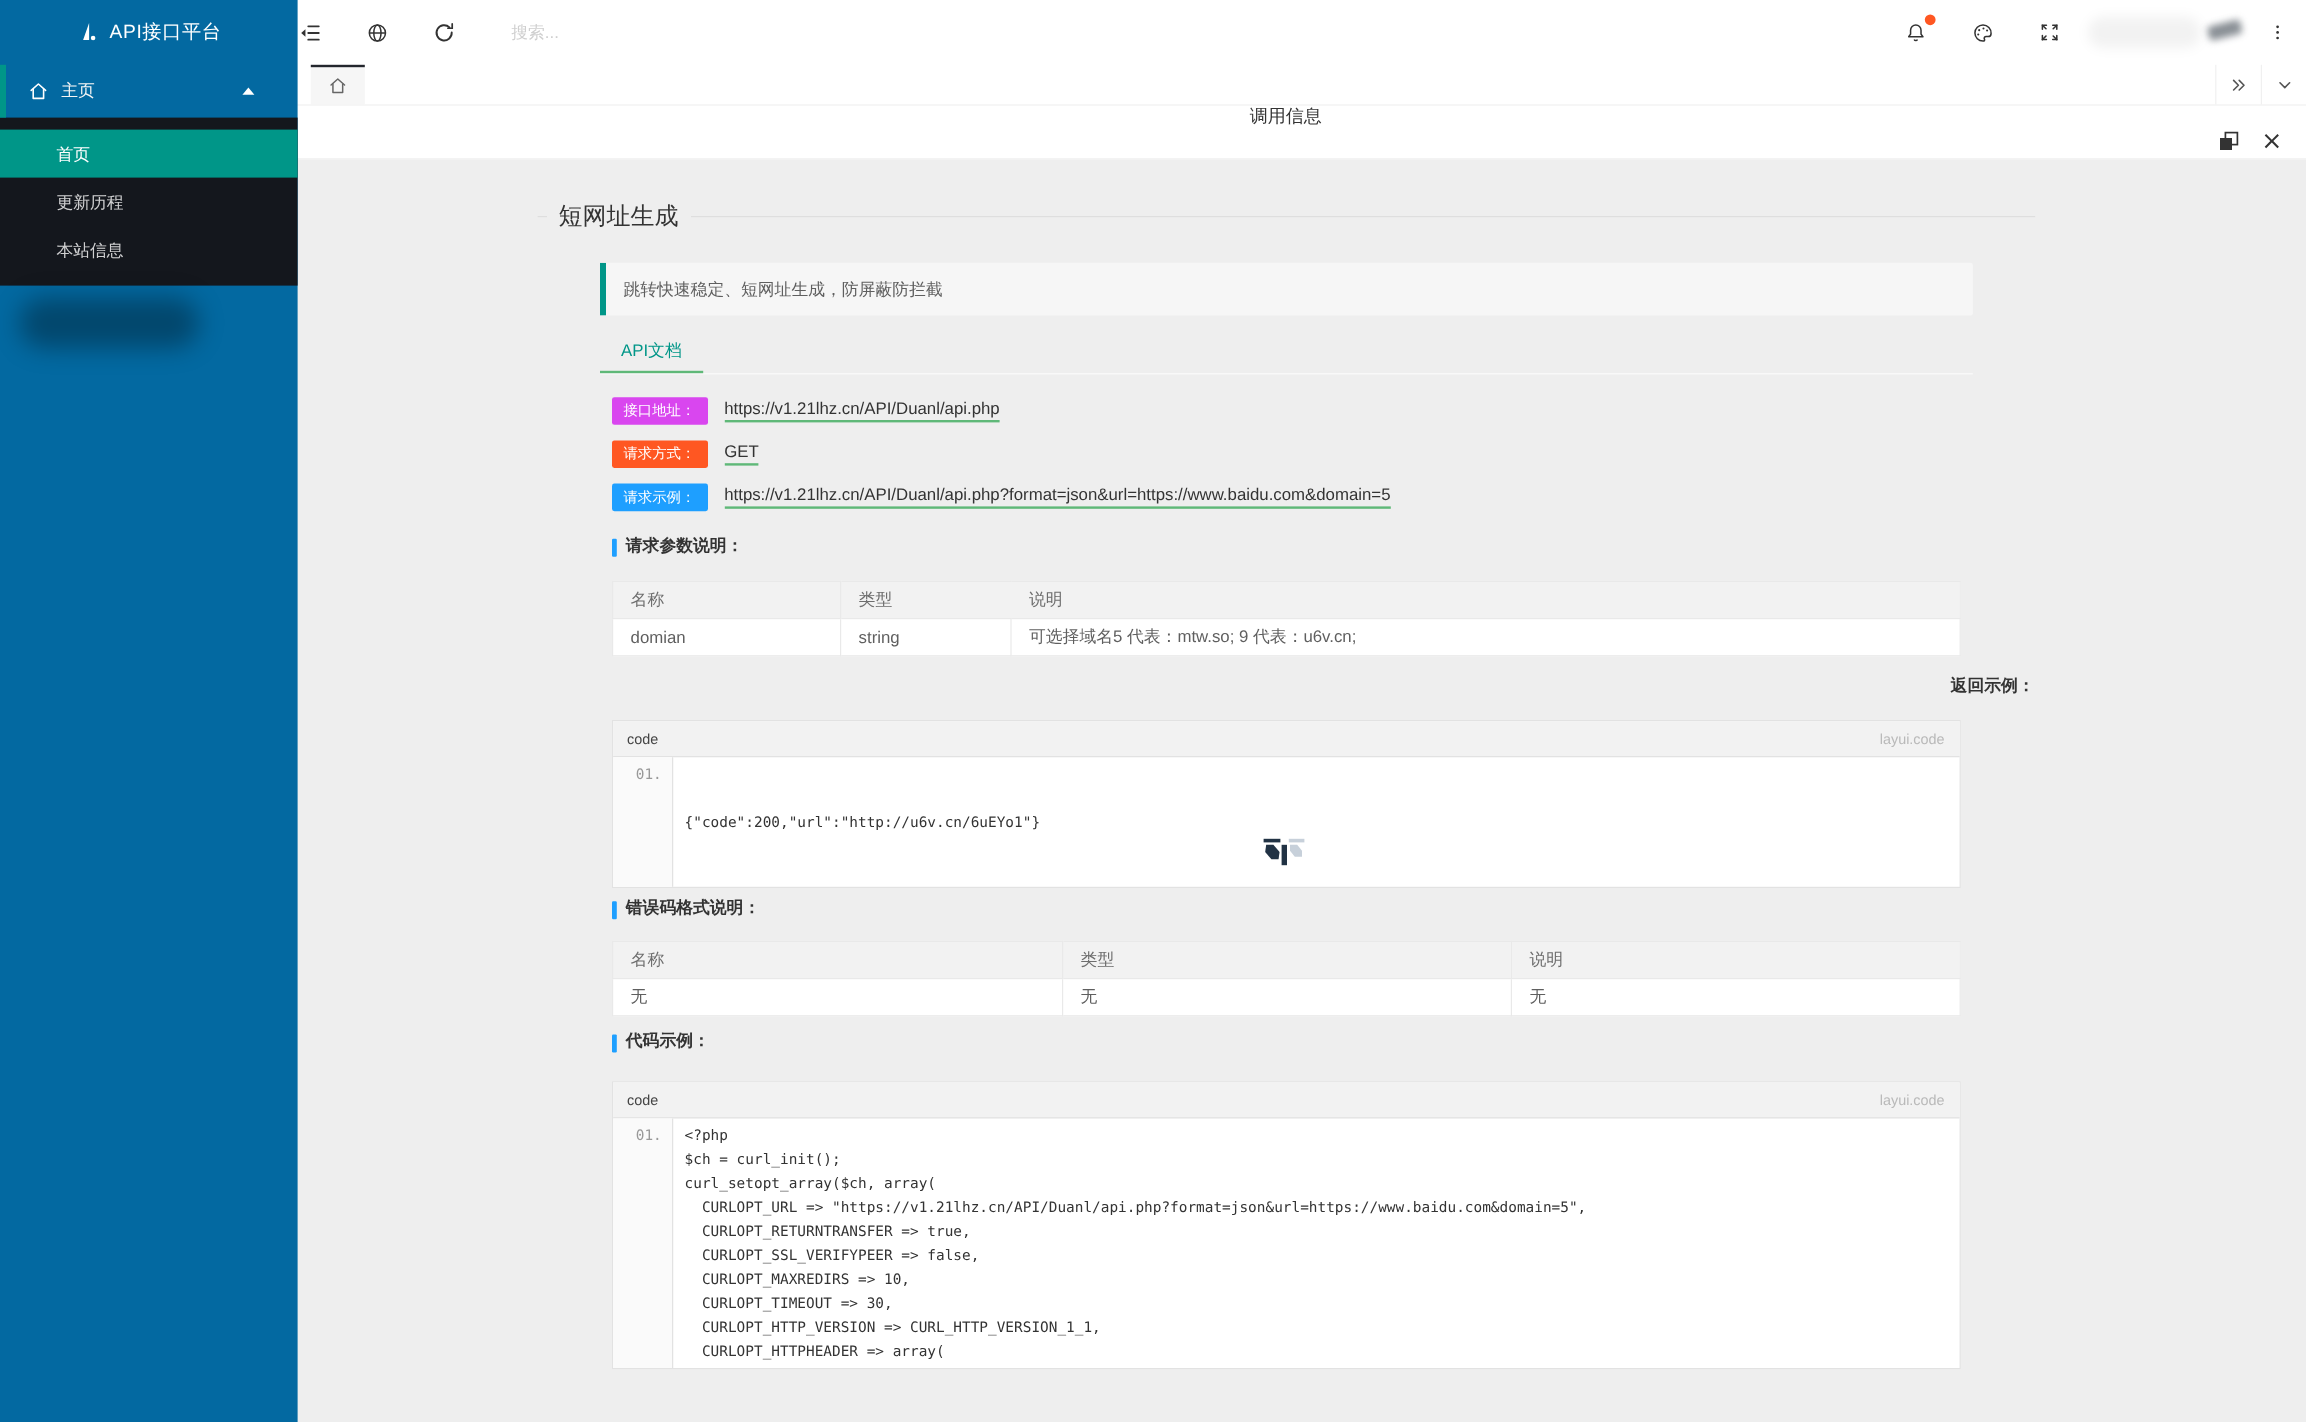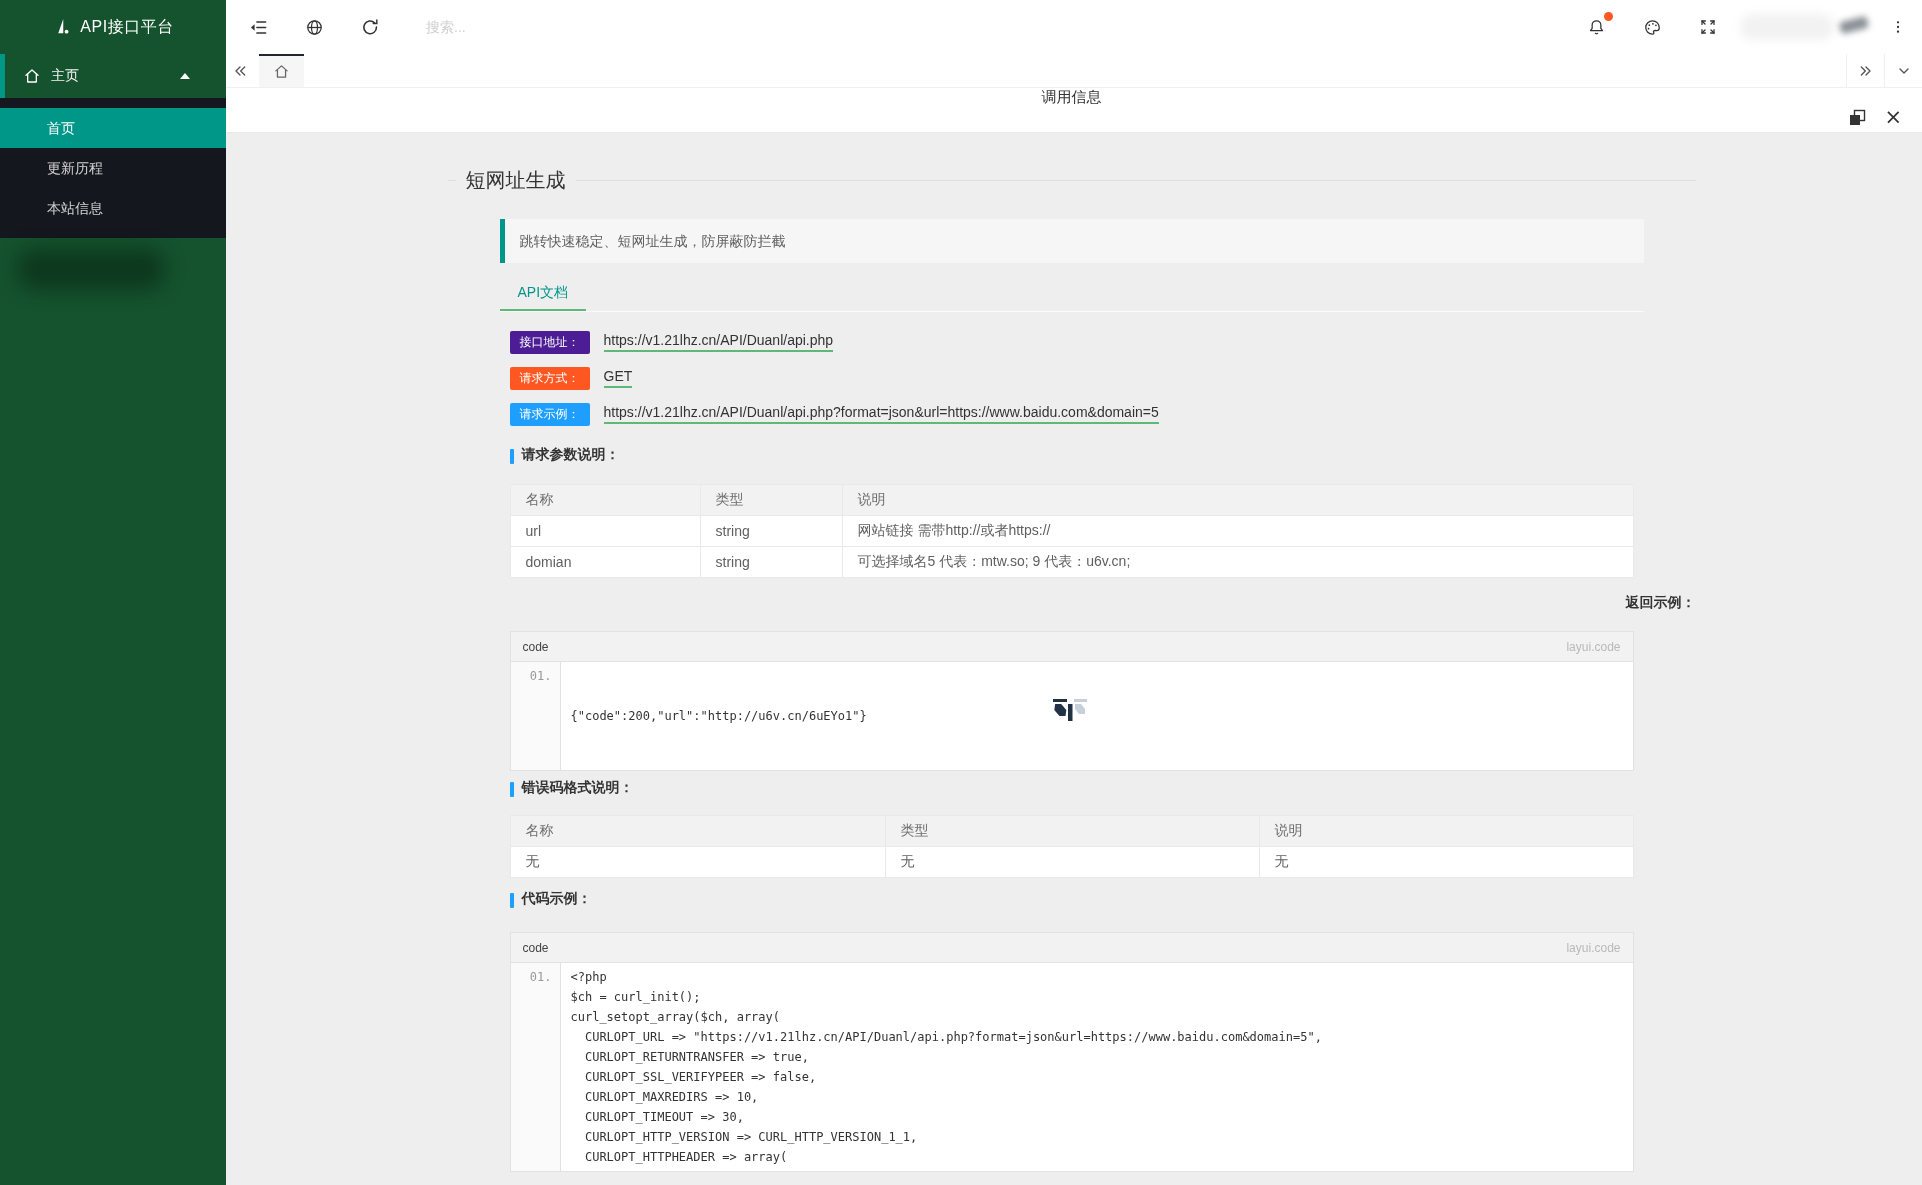--- a/index.html
+++ b/index.html
@@ -1,21 +1,21 @@
 <!DOCTYPE html>
 <html><head>
 <meta charset="utf-8">
 <style>
   * { margin:0; padding:0; box-sizing:border-box; }
   html,body { width:1922px; height:1185px; overflow:hidden; background:#fff;
               font-family:"Liberation Sans", sans-serif; }
   #app { position:relative; width:1922px; height:1185px; overflow:hidden; }
 
   
-  .sidebar { position:absolute; left:0; top:0; width:226px; height:100%; background:#14532d; z-index:6; }
+  .sidebar { position:absolute; left:0; top:0; width:248px; height:100%; background:#0369a1; z-index:6; }
   .logo { height:54px; display:flex; align-items:center; justify-content:center; gap:8px;
           color:#fff; font-size:16px; letter-spacing:.5px; }
   .menu-parent { position:relative; height:44px; display:flex; align-items:center;
                  padding:0 36px 0 24px; color:#f5f5f5; font-size:14px; cursor:pointer; }
   .menu-parent .stripe { position:absolute; left:0; top:0; bottom:0; width:5px; background:#009688; }
   .menu-parent .mp-icon { margin-right:11px; display:flex; }
   .caret-up { margin-left:auto; width:0; height:0; border-left:5px solid transparent;
               border-right:5px solid transparent; border-bottom:6px solid #fff; }
   .submenu { list-style:none; background:#14171d; padding:10px 0; }
   .submenu li { height:40px; line-height:40px; padding-left:47px; color:rgba(255,255,255,.8);
@@ -258,21 +258,21 @@
       </fieldset>
 
       <blockquote class="quote">跳转快速稳定、短网址生成，防屏蔽防拦截</blockquote>
 
       <div class="tabrow">
         <span class="titem">API文档</span>
       </div>
 
       <ul class="endpoints" id="endpoint-list">
           <li>
-            <span class="badge" style="background: #4c1d95;">接口地址：</span>
+            <span class="badge" style="background: #d946ef;">接口地址：</span>
             <a class="eplink">https://v1.21lhz.cn/API/Duanl/api.php</a>
           </li>
           <li>
             <span class="badge" style="background: rgb(255, 87, 34);">请求方式：</span>
             <a class="eplink">GET</a>
           </li>
           <li>
             <span class="badge" style="background: rgb(30, 159, 255);">请求示例：</span>
             <a class="eplink">https://v1.21lhz.cn/API/Duanl/api.php?format=json&amp;url=https://www.baidu.com&amp;domain=5</a>
           </li>
@@ -289,25 +289,20 @@
             <col>
           </colgroup>
         <thead>
             <tr>
               <th>名称</th>
               <th>类型</th>
               <th>说明</th>
             </tr>
           </thead>
           <tbody>
-            <tr>
-              <td>url</td>
-              <td>string</td>
-              <td>网站链接 需带http://或者https://</td>
-            </tr>
             <tr>
               <td>domian</td>
               <td>string</td>
               <td>可选择域名5 代表：mtw.so; 9 代表：u6v.cn;</td>
             </tr>
           </tbody>
       </table>
 
       <div class="section-h m-mid">
         <span class="bar"></span>

